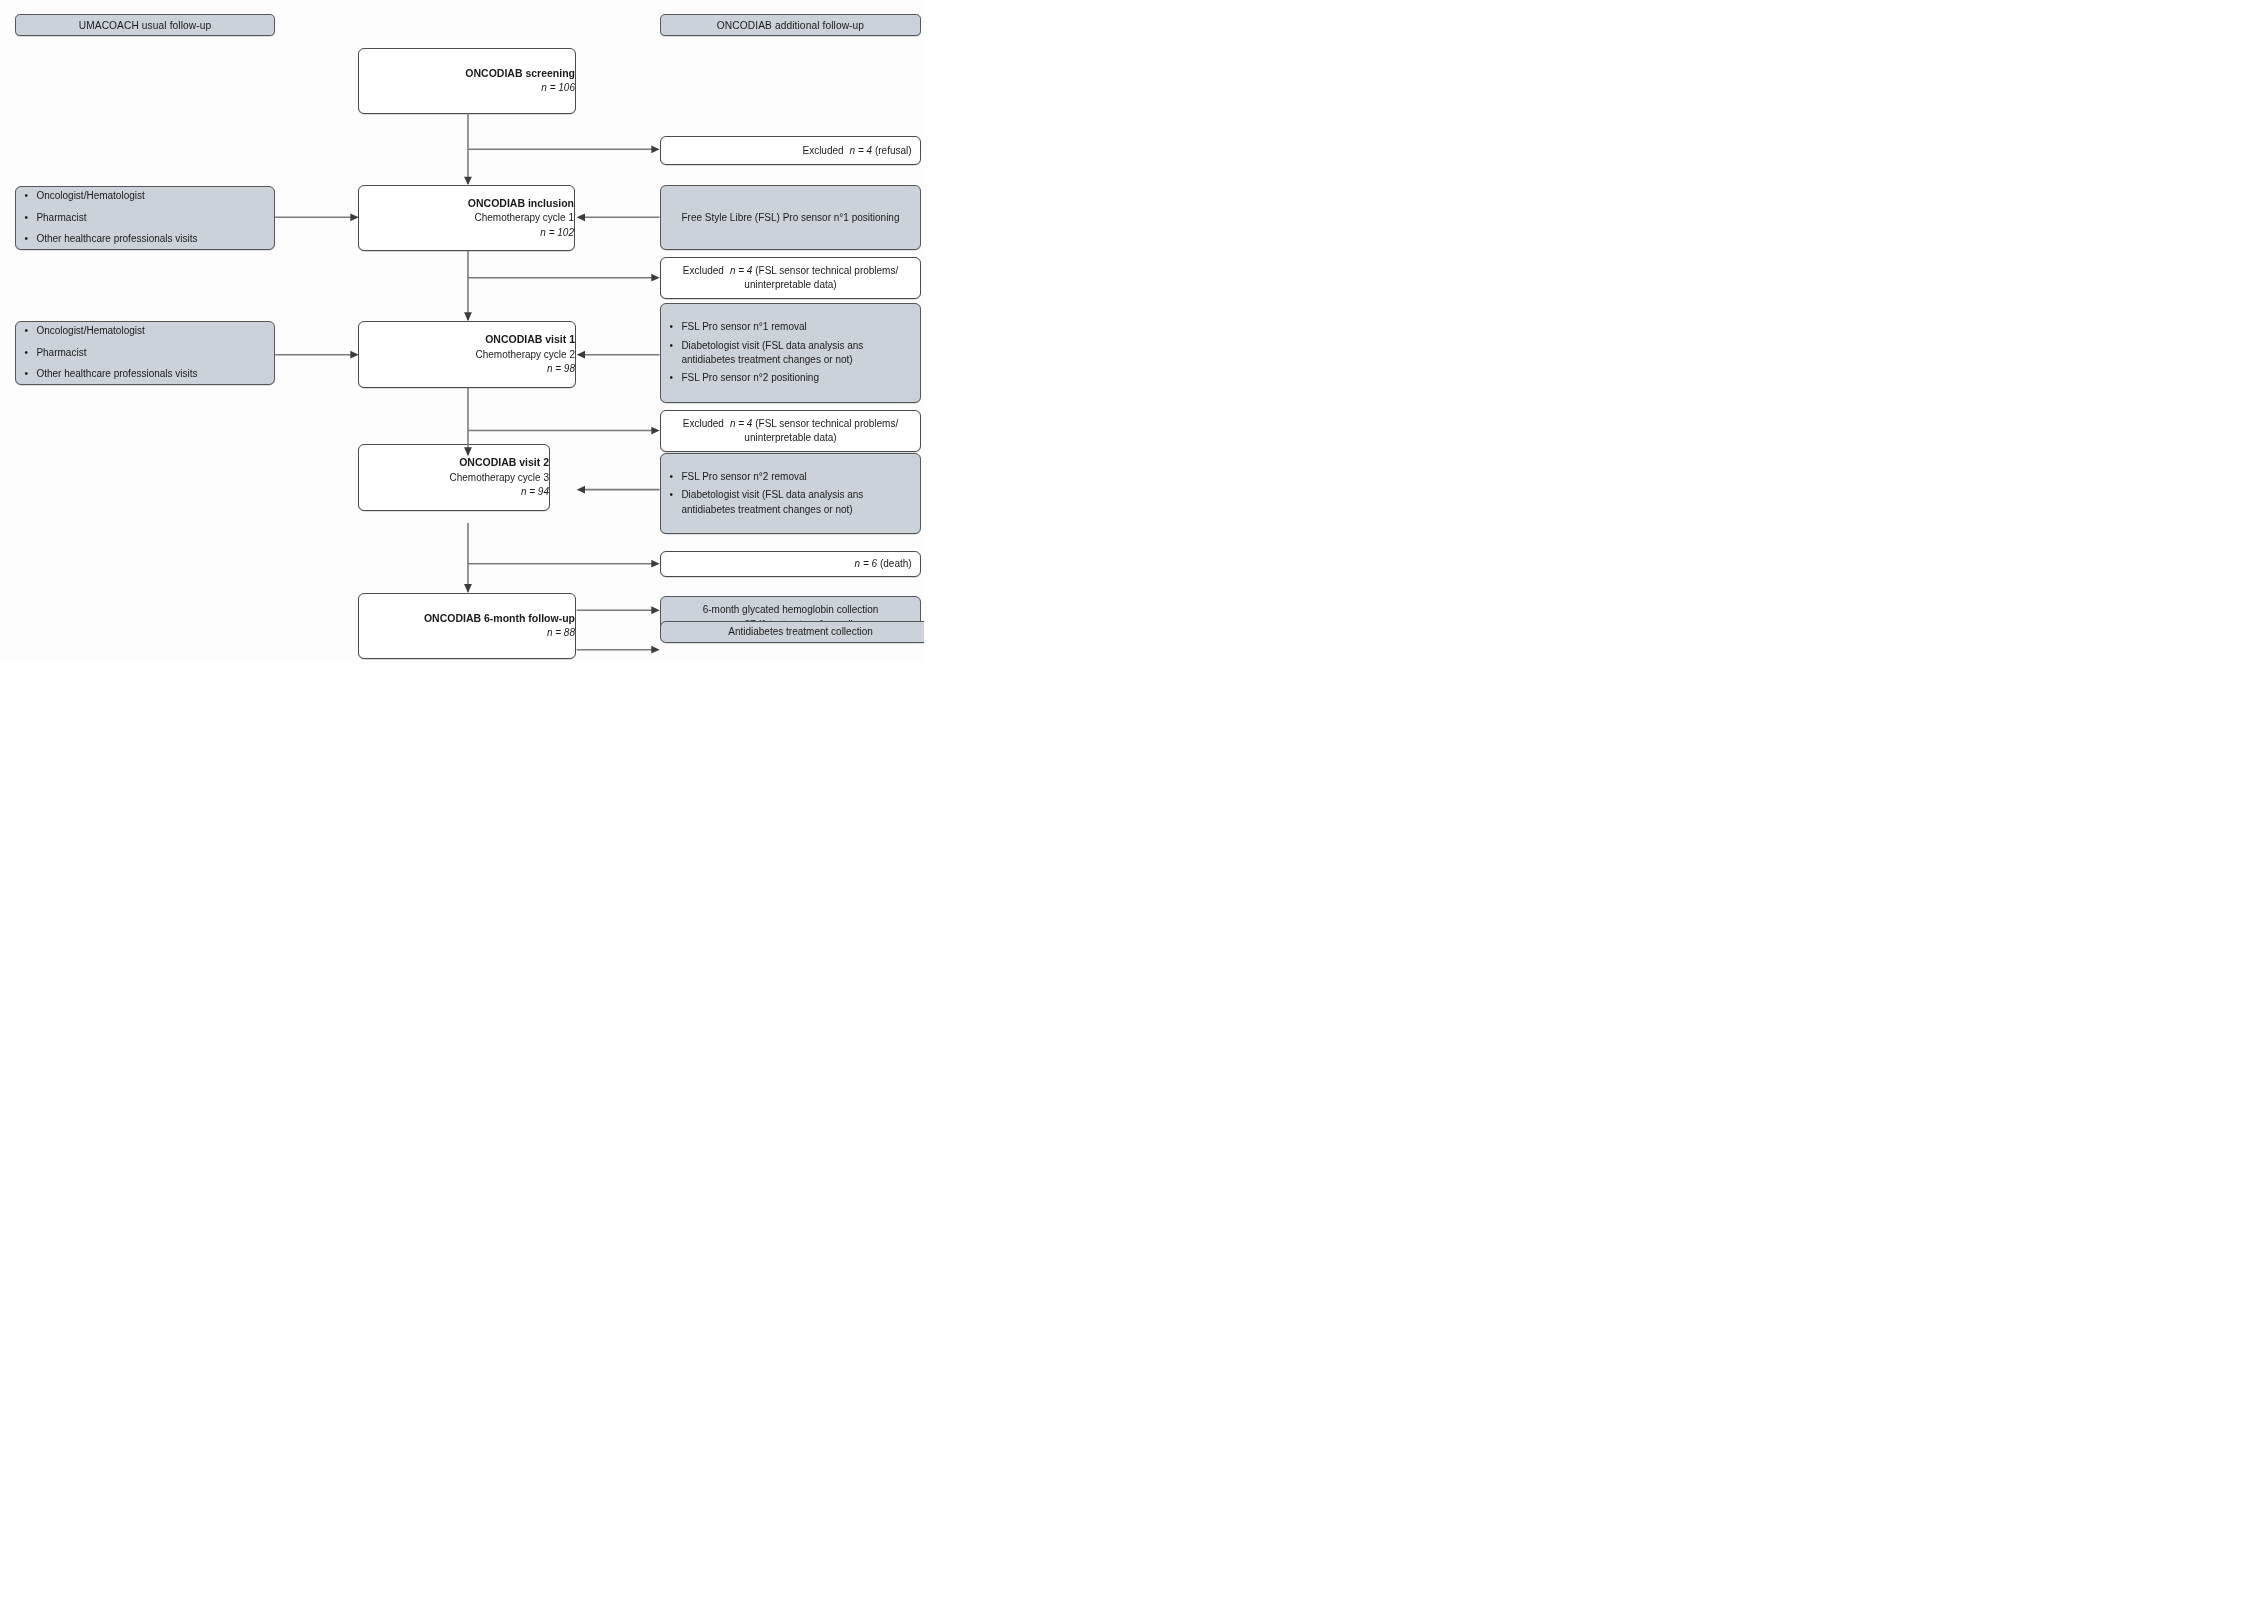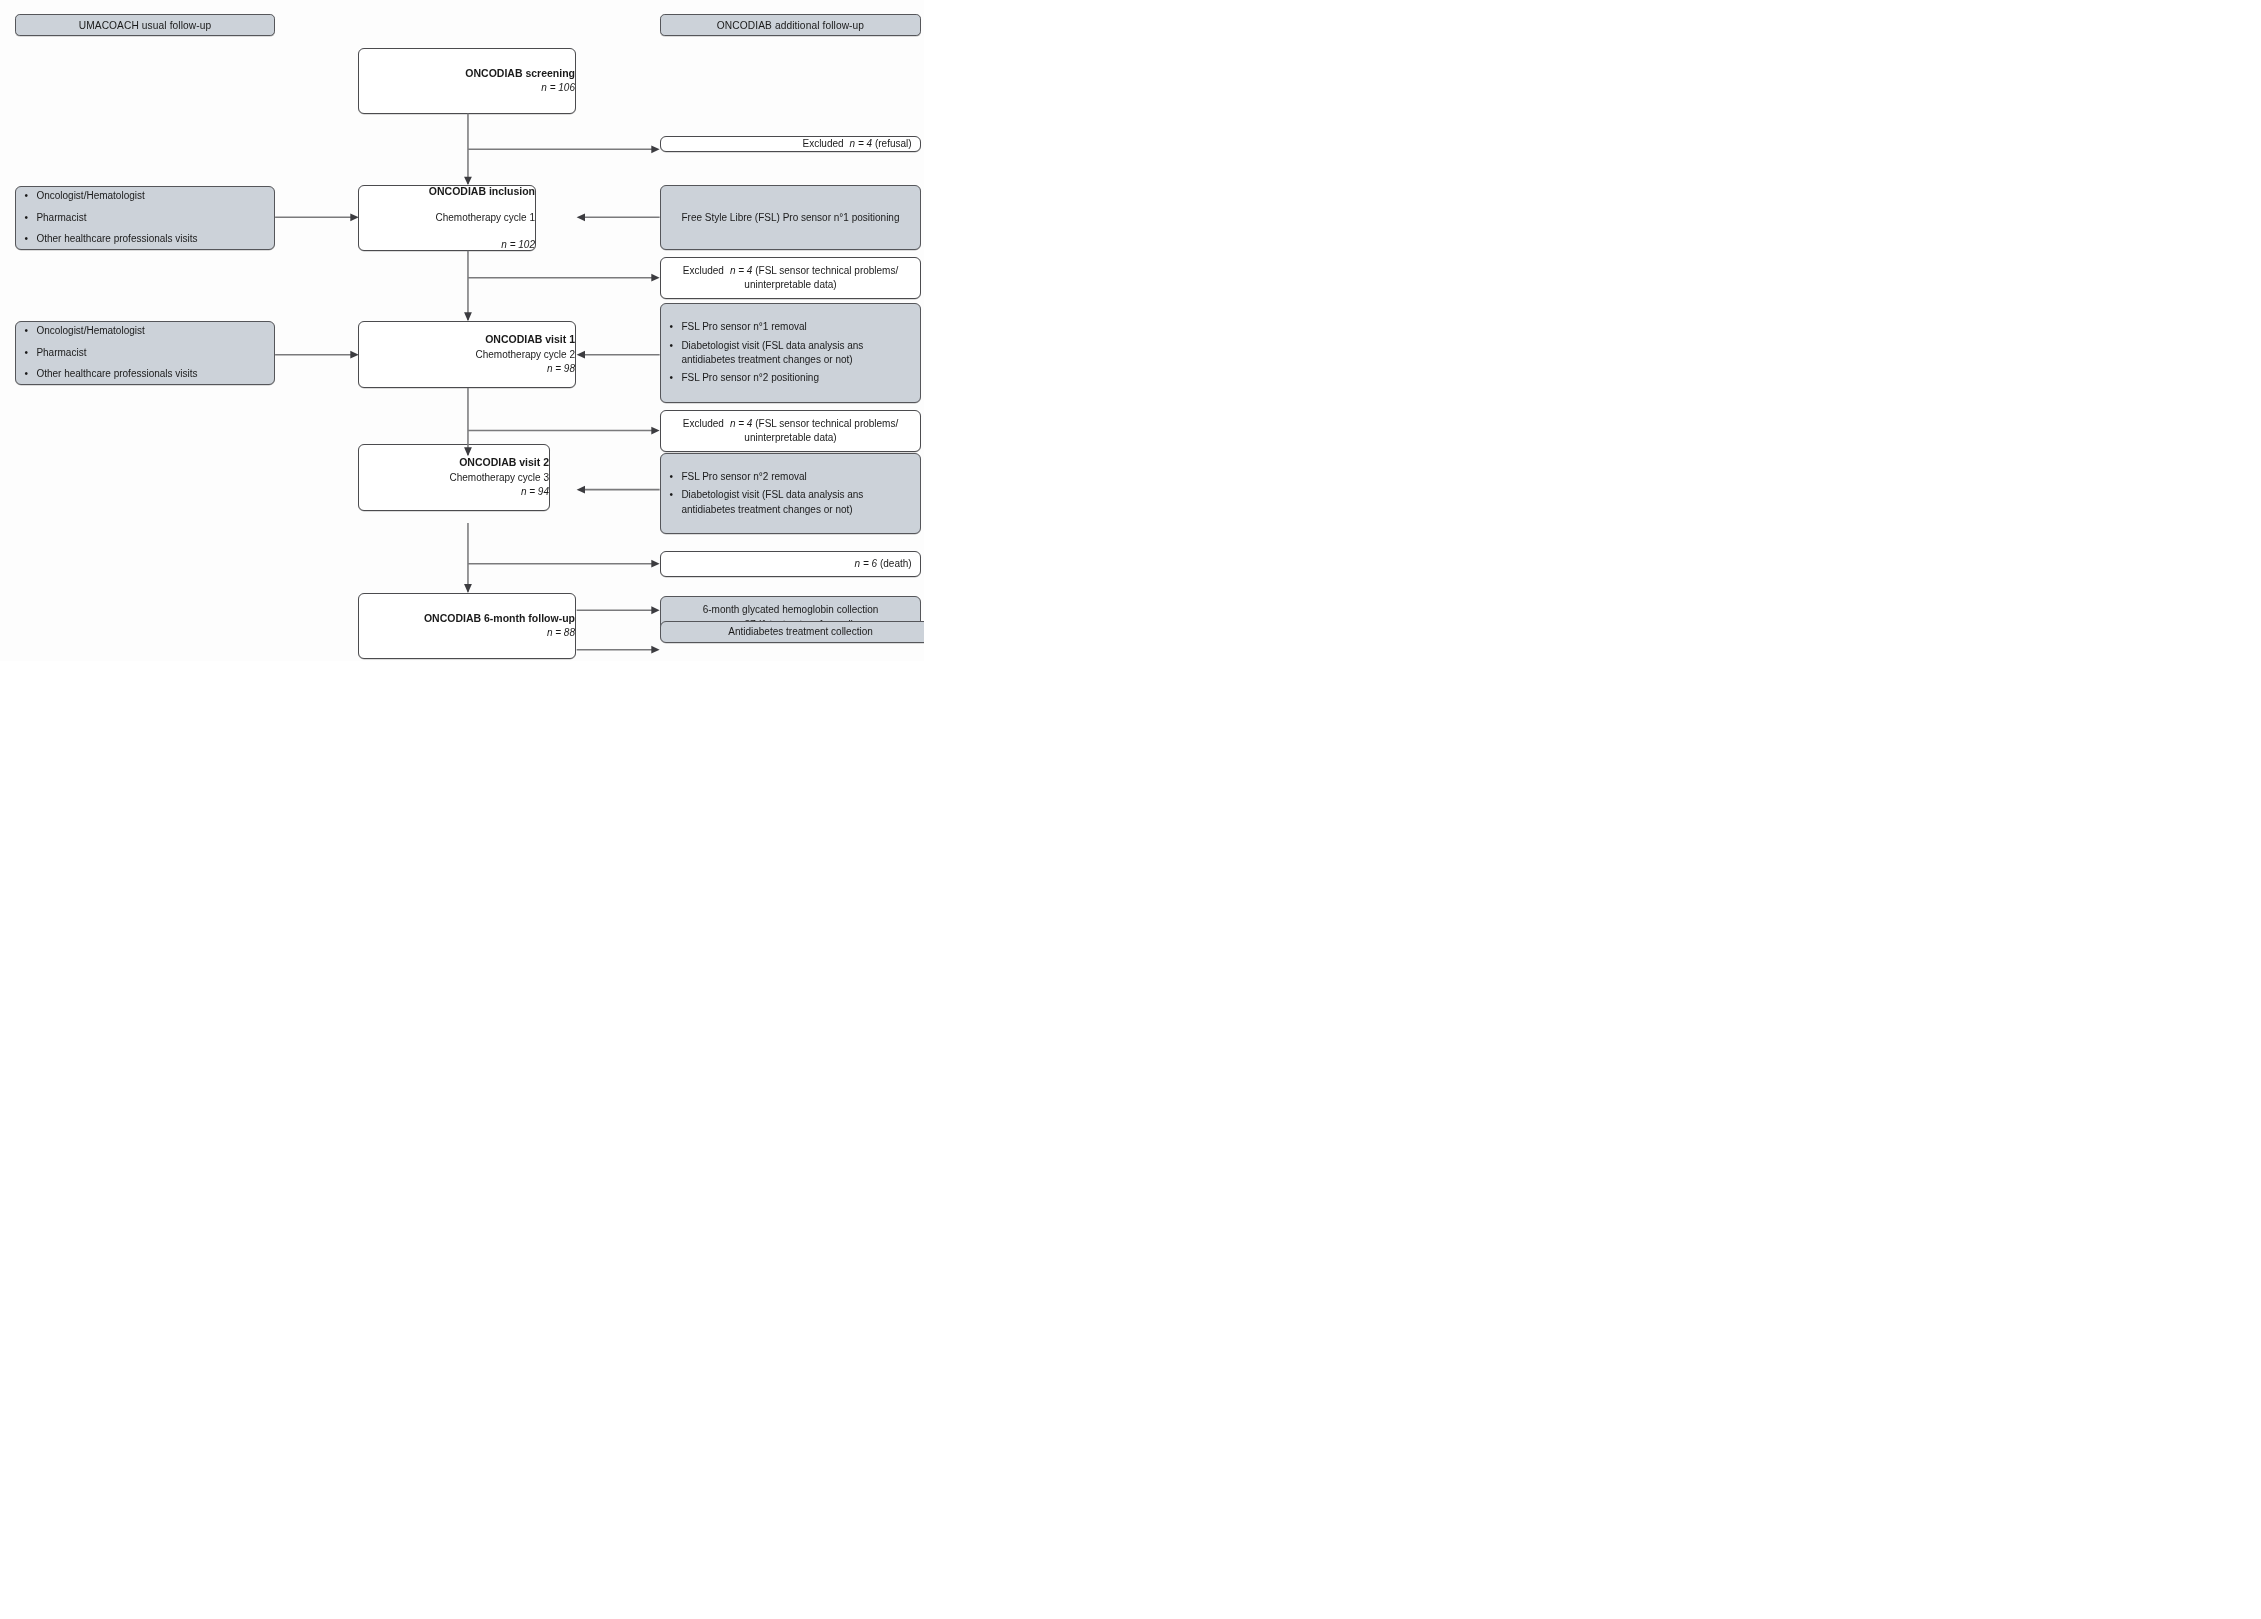--- a/index.html
+++ b/index.html
@@ -70,21 +70,21 @@
   </div>
   <div class="box gray hdr" style="left:660px;top:14.3px;width:261px;height:22px;">
     <span>ONCODIAB additional follow-up</span>
   </div>
 
   <div class="box white" style="left:358px;top:48px;width:218px;height:66px;">
     <div class="vtitle">ONCODIAB screening</div>
     <div class="vn">n = 106</div>
   </div>
 
-  <div class="box white" style="left:358px;top:185px;width:178px;height:66px;gap:12px;">
+  <div class="box white" style="left:358px;top:185px;width:217px;height:66px;">
     <div class="vtitle">ONCODIAB inclusion</div>
     <div class="vsub">Chemotherapy cycle 1</div>
     <div class="vn">n = 102</div>
   </div>
 
   <div class="box white" style="left:358px;top:321px;width:218px;height:67px;">
     <div class="vtitle">ONCODIAB visit 1</div>
     <div class="vsub">Chemotherapy cycle 2</div>
     <div class="vn">n = 98</div>
   </div>
@@ -123,21 +123,21 @@
     <div class="bullet">
         <span class="dot">•</span>
         <span class="txt">Pharmacist</span>
       </div>
     <div class="bullet">
         <span class="dot">•</span>
         <span class="txt">Other healthcare professionals visits</span>
       </div>
   </div>
 
-  <div class="box white excl" style="left:660px;top:136px;width:261px;height:16px;">
+  <div class="box white excl" style="left:660px;top:136px;width:261px;height:29px;">
     <div>
       <span class="pre">Excluded</span><span class="it">n = 4</span>
       <span>(refusal)</span>
     </div>
   </div>
 
   <div class="box gray grayinfo" style="left:660px;top:185px;width:261px;height:65px;text-align:right;">
     <div style="max-width:227px;">Free Style Libre (FSL) Pro sensor n°1 positioning</div>
   </div>
 

